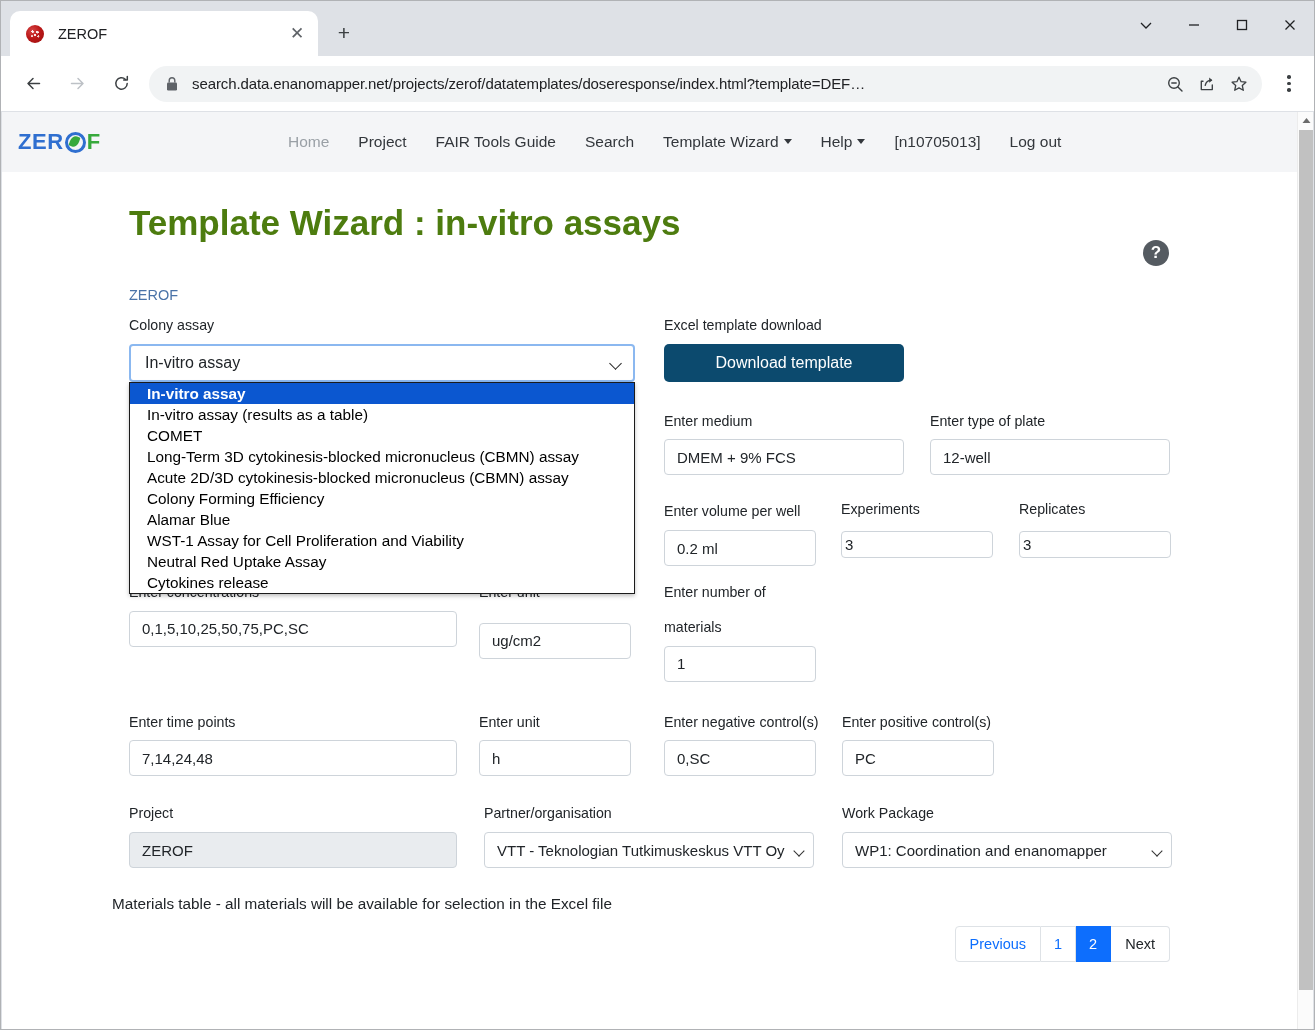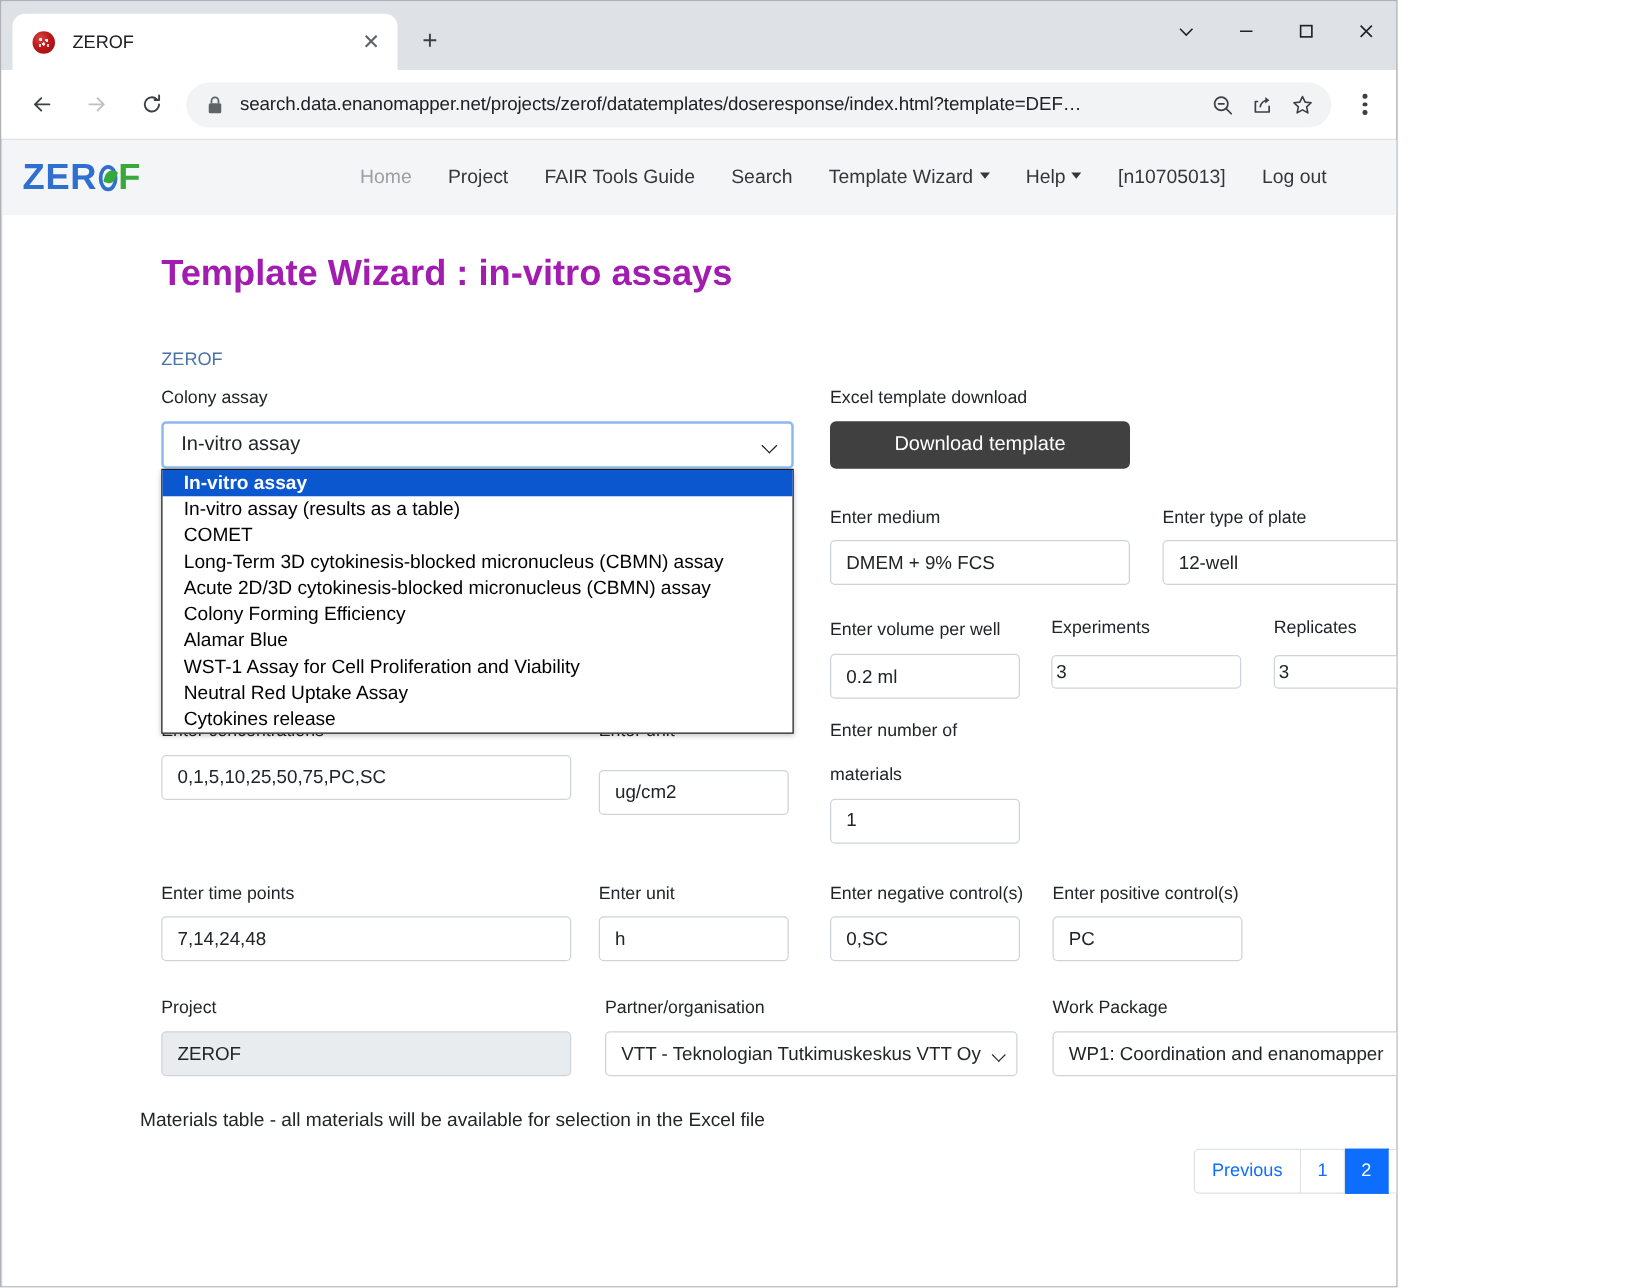--- a/index.html
+++ b/index.html
@@ -5,21 +5,21 @@
   * { box-sizing: border-box; }
   html, body { margin: 0; padding: 0; }
   body {
     width: 1315px; height: 1030px;
     font-family: "Liberation Sans", sans-serif;
     background: #ffffff;
     overflow: hidden;
   }
 
   
-  #browser { width: 1118px; height: 1030px; position: relative;
+  #browser { width: 1315px; height: 1030px; position: relative;
              border: 1px solid #b0b2b5; background: #dee1e6; overflow: hidden; }
 
   .tabstrip { height: 55px; background: #dee1e6; position: relative; display: flex; align-items: flex-end; }
   .tab {
     margin-left: 9px; width: 308px; height: 45px; background: #ffffff;
     border-radius: 10px 10px 0 0; display: flex; align-items: center;
     padding: 0 8px 0 16px; position: relative;
   }
   .tab-favicon { width: 18px; height: 18px; border-radius: 50%;
      background: radial-gradient(circle at 35% 32%, #d64545 0%, #bb1818 45%, #9c0d0d 100%);
@@ -67,37 +67,37 @@
   
   .vscroll { position: absolute; right: 0; top: 0; width: 16px; height: 917px; background: #fbfbfb;
              border-left: 1px solid #ececec; }
   .vscroll .arrow-up, .vscroll .arrow-dn { width:16px; height:17px; display:flex;
              align-items:center; justify-content:center; }
   .vthumb { position:absolute; left:1px; top:18px; width:14px; height:860px;
             background:#c1c1c1; border-radius:0; }
 
   .navbar { height: 60px; background: #f4f5f7; display: flex; align-items: center;
             padding-left: 16px; }
-  .logo { width: 95px; display: flex; align-items: center; font-weight: 800; font-size: 29px;
+  .logo { width: 95px; display: flex; align-items: center; font-weight: 800; font-size: 22px;
           letter-spacing: 0.6px; }
   .logo .b { color: #2f6fd0; }
   .logo .g { color: #37a93c; }
   .logo-o { width: 21px; height: 21px; border-radius: 50%; border: 3.2px solid #2f6fd0;
             display: inline-block; position: relative; margin: 0 1px; vertical-align: -3px; }
   .logo-o::after { content:""; position:absolute; left:2.5px; top:1.5px; width:9px; height:11px;
             background:#37a93c; border-radius: 60% 10% 60% 10%; transform: rotate(18deg); }
 
   .nav-links { display: flex; align-items: center; margin-left: 175px; gap: 29px; font-size: 15.5px; }
   .nav-links a { color: #33373c; text-decoration: none; white-space: nowrap; }
   .nav-links a.muted { color: #9aa0a6; }
   .caret { display:inline-block; margin-left:5px; border-left:4px solid transparent;
            border-right:4px solid transparent; border-top:5px solid #33373c; vertical-align: 3px; }
 
   .content { padding: 0 0 0 127px; position: relative; }
-  h1.page-title { font-size: 29px; color: #a21caf; font-weight: 700; margin: 31px 0 0 0; }
+  h1.page-title { font-size: 35px; color: #4d7c0f; font-weight: 700; margin: 31px 0 0 0; }
   .helpbtn { position: absolute; right: 128px; top: 37px; width: 26px; height: 26px;
              border-radius: 50%; background: #555b61; color: #fff; font-size: 17px;
              font-weight: 700; display:flex; align-items:center; justify-content:center; }
 
   .proj-label { font-size: 14.5px; color: #4a73a8; margin-top: 44px; }
 
   .row { display: flex; margin-top: 14px; }
   .fld { display: flex; flex-direction: column; }
   .flabel { font-size: 14.2px; color: #212529; margin-bottom: 7px; line-height: 1.6; }
   .input { height: 36px; border: 1px solid #ced4da; border-radius: 4px; background: #fff;
@@ -105,21 +105,21 @@
            font-family: "Liberation Sans", sans-serif; }
   .input.tight { padding: 0 3px; font-size: 15px; }
   .input.grey { background: #e9ecef; }
   .select { height: 36px; border: 1px solid #ced4da; border-radius: 4px; background: #fff;
             font-size: 15px; color: #212529; padding: 0 26px 0 12px; display: flex;
             align-items: center; position: relative; overflow: hidden; white-space: nowrap; }
   .select::after { content: ""; position: absolute; right: 10px; top: 14px; width: 7px; height: 7px;
             border-right: 1.6px solid #333; border-bottom: 1.6px solid #333;
             transform: rotate(45deg); }
 
-  .btn-primary { height: 38px; background: #404040; color: #fff; font-size: 16px;
+  .btn-primary { height: 38px; background: #0c4a6e; color: #fff; font-size: 16px;
             border-radius: 5px; display: flex; align-items: center; justify-content: center;
             width: 240px; }
 
   
   .combo-wrap { position: relative; width: 506px; }
   .combo-closed { height: 38px; border: 2px solid #8bb8f0; border-radius: 4px; background:#fff;
             font-size: 16px; color: #212529; padding: 0 26px 0 14px; display:flex; align-items:center;
             position: relative; }
   .combo-closed::after { content:""; position:absolute; right:13px; top:13px; width:8px; height:8px;
             border-right:1.7px solid #222; border-bottom:1.7px solid #222; transform: rotate(45deg); }

